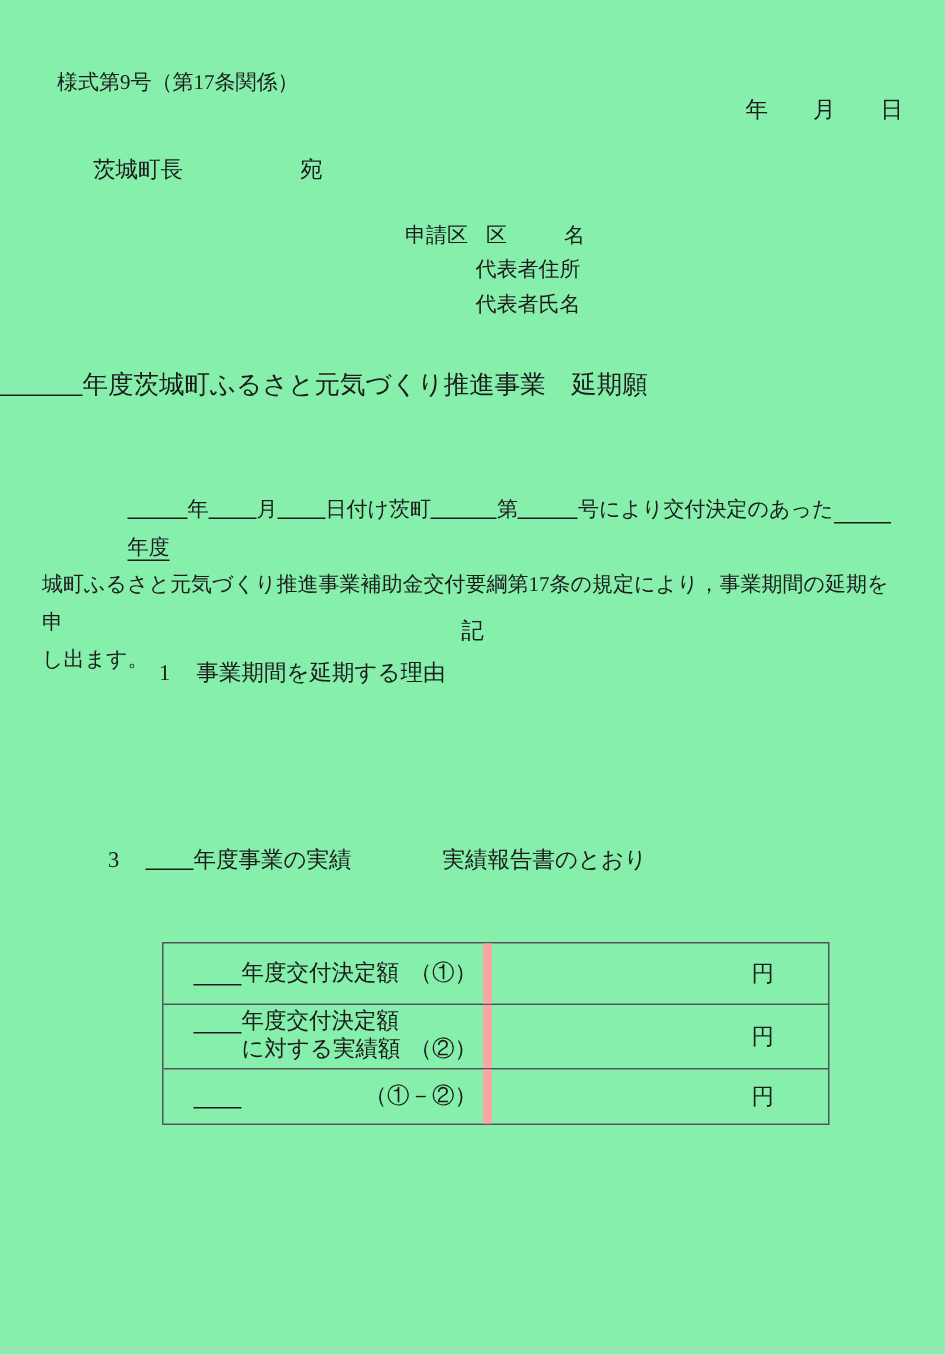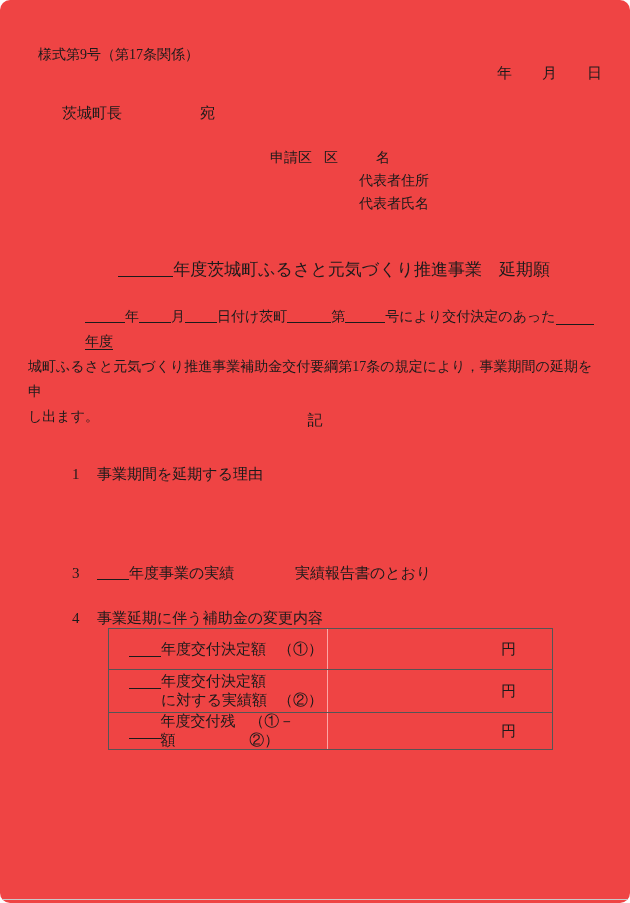--- a/index.html
+++ b/index.html
@@ -3,72 +3,72 @@
 <meta charset="utf-8">
 <style>
   html,body{margin:0;padding:0;}
   body{
     width:630px;height:903px;
     background:#fdfdfd;
     font-family:"Liberation Serif","DejaVu Serif",serif;
     color:#1b1b1b;
     -webkit-font-smoothing:antialiased;
   }
-  .page{position:relative;width:630px;height:903px;overflow:hidden;background:#ef4444;border-radius:10px;}
+  .page{position:relative;width:630px;height:903px;overflow:hidden;background:#86efac;}
 
   .abs{position:absolute;}
 
   .form-no{left:38px;top:46px;font-size:14px;}
   .date-line{right:28px;top:64px;font-size:15px;margin-left:44px;}
   .addressee{left:62px;top:104px;font-size:15px;font-family:Liberation Serif, serif;}
   .addressee .suffix{margin-left:78px;}
 
   .applicant{left:270px;top:146px;font-size:14px;line-height:23px;}
   .applicant .g12{margin-left:12px;}
   .applicant .g38{margin-left:38px;}
-  .applicant .indent{margin-left:89px;}
+  .applicant .indent{margin-left:47px;}
 
-  .doc-title{left:0;top:258px;width:550px;text-align:right;font-size:17px;}
+  .doc-title{left:0;top:245px;width:550px;text-align:left;font-size:17px;}
   .doc-title .blank{width:55px;}
 
   .para{left:28px;top:304px;width:574px;font-size:14px;line-height:25px;}
-  .para .indent1{padding-left:57px;}
+  .para .indent1{padding-left:57px;margin-top:24px;}
 
   .blank{
     display:inline-block;
     border-bottom:1px solid #1b1b1b;
     height:14px;
     vertical-align:-2px;
   }
   .w32{width:32px;}
   .w40{width:40px;}
   .w44{width:44px;}
   .ul-group{border-bottom:1px solid #1b1b1b;padding-bottom:0px;}
   .ul-sp{display:inline-block;width:38px;}
 
   .record-heading{left:0;top:411px;width:630px;text-align:center;font-size:15px;}
 
   .item{left:72px;font-size:15px;width:520px;}
   .item .num{display:inline-block;width:25px;}
-  .item1{top:465px;}
+  .item1{top:439px;margin-left:34px;}
   .item2{top:529px;}
   .item3{top:564px;}
   .item4{top:609px;}
   .item .val{position:absolute;left:223px;top:0;}
 
   .tbl{
     left:108px;top:628px;width:443px;
     border:1px solid #555;
     font-size:15px;
   }
   .trow{display:flex;}
   .trow + .trow{border-top:1px solid #555;}
   .tcell-l{
     width:219px;
-    border-right:1px solid #fca5a5;
+    border-right:6px solid #fca5a5;
     box-sizing:border-box;
     padding-left:20px;
     display:flex;
     flex-direction:column;
     justify-content:center;
   }
   .tcell-r{
     flex:1;
     display:flex;
     align-items:center;
@@ -125,23 +125,20 @@
   <div class="abs item item1">
     <span class="num">1</span><span>事業期間を延期する理由</span>
   </div>
 
 
   <div class="abs item item3">
     <span class="num">3</span><span class="blank w32"></span><span>年度事業の実績</span>
     <span class="val">実績報告書のとおり</span>
   </div>
 
-  <div class="abs item item4">
-    <span class="num">4</span><span>事業延期に伴う補助金の変更内容</span>
-  </div>
 
   <div class="abs tbl">
 
     <div class="trow r1">
       <div class="tcell-l">
         <div class="cl-line">
           <span class="blank w32"></span>
             <span>年度交付決定額</span>
             <span class="ref">（①）</span>
         </div>
@@ -164,21 +161,20 @@
       </div>
       <div class="tcell-r">
         <span>円</span>
       </div>
     </div>
 
     <div class="trow r3">
       <div class="tcell-l">
         <div class="cl-line">
           <span class="blank w32"></span>
-            <span>年度交付残額</span>
             <span class="ref">（①－②）</span>
         </div>
       </div>
       <div class="tcell-r">
         <span>円</span>
       </div>
     </div>
 
   </div>
 

